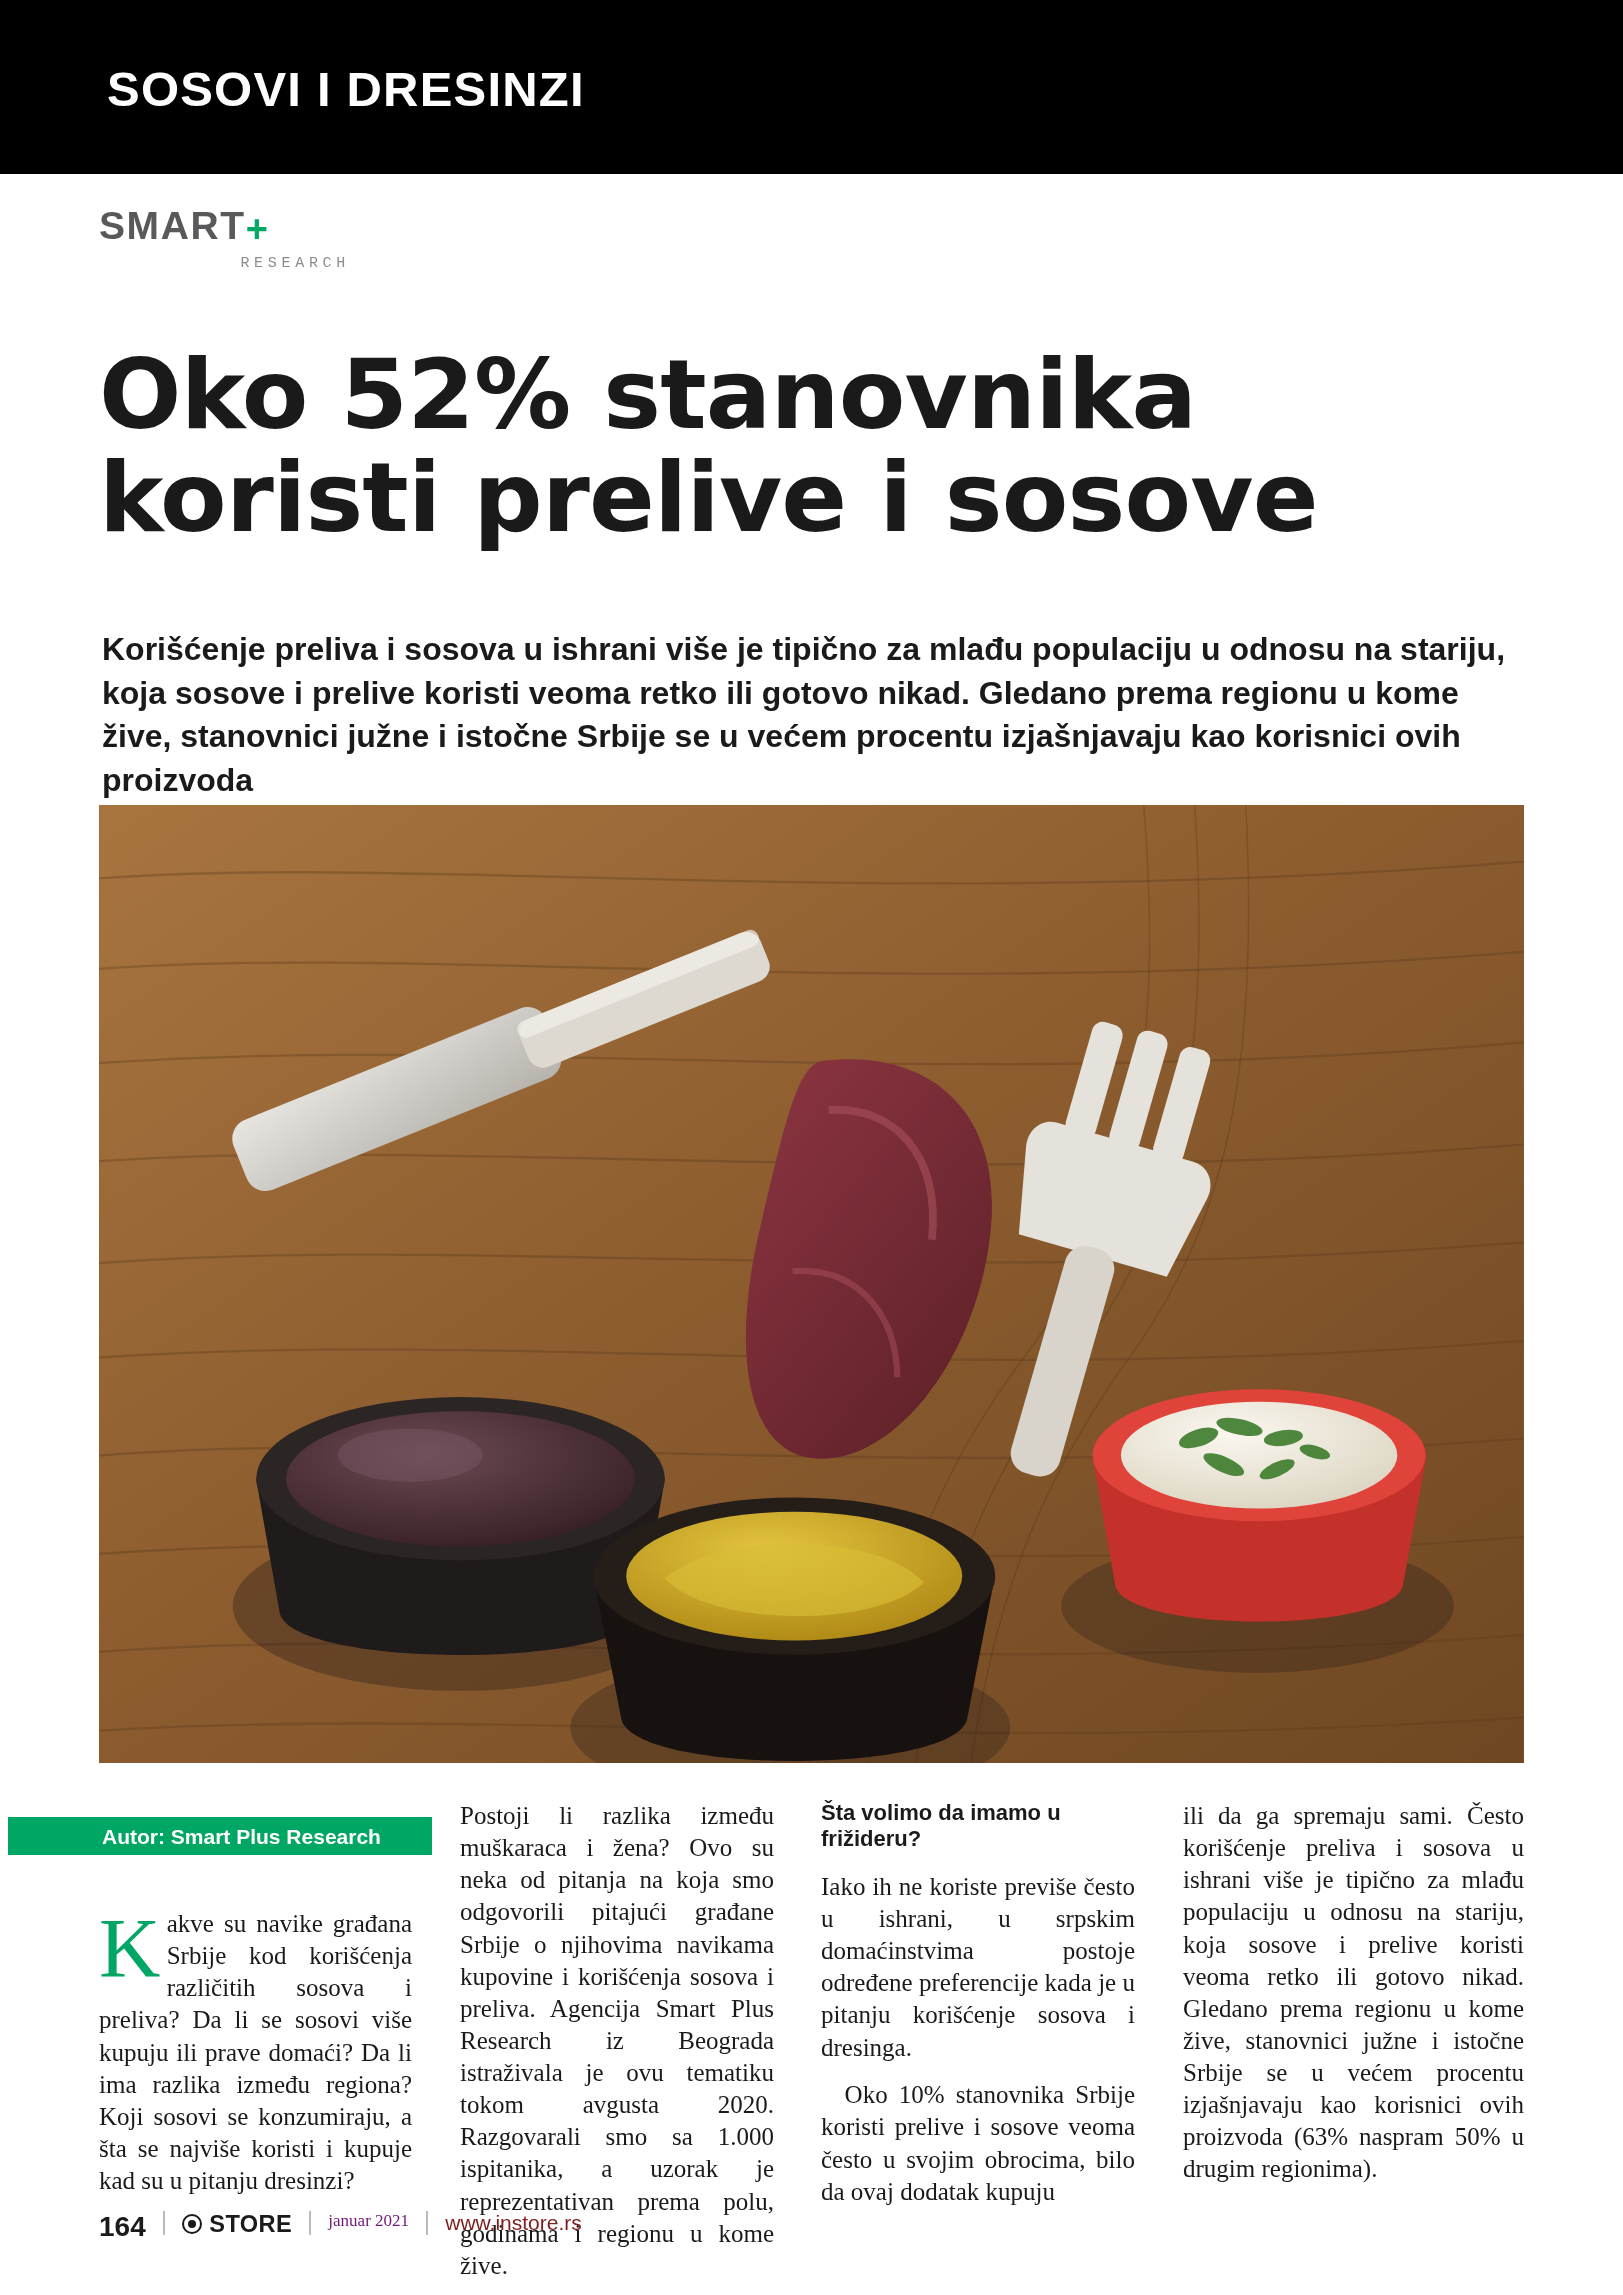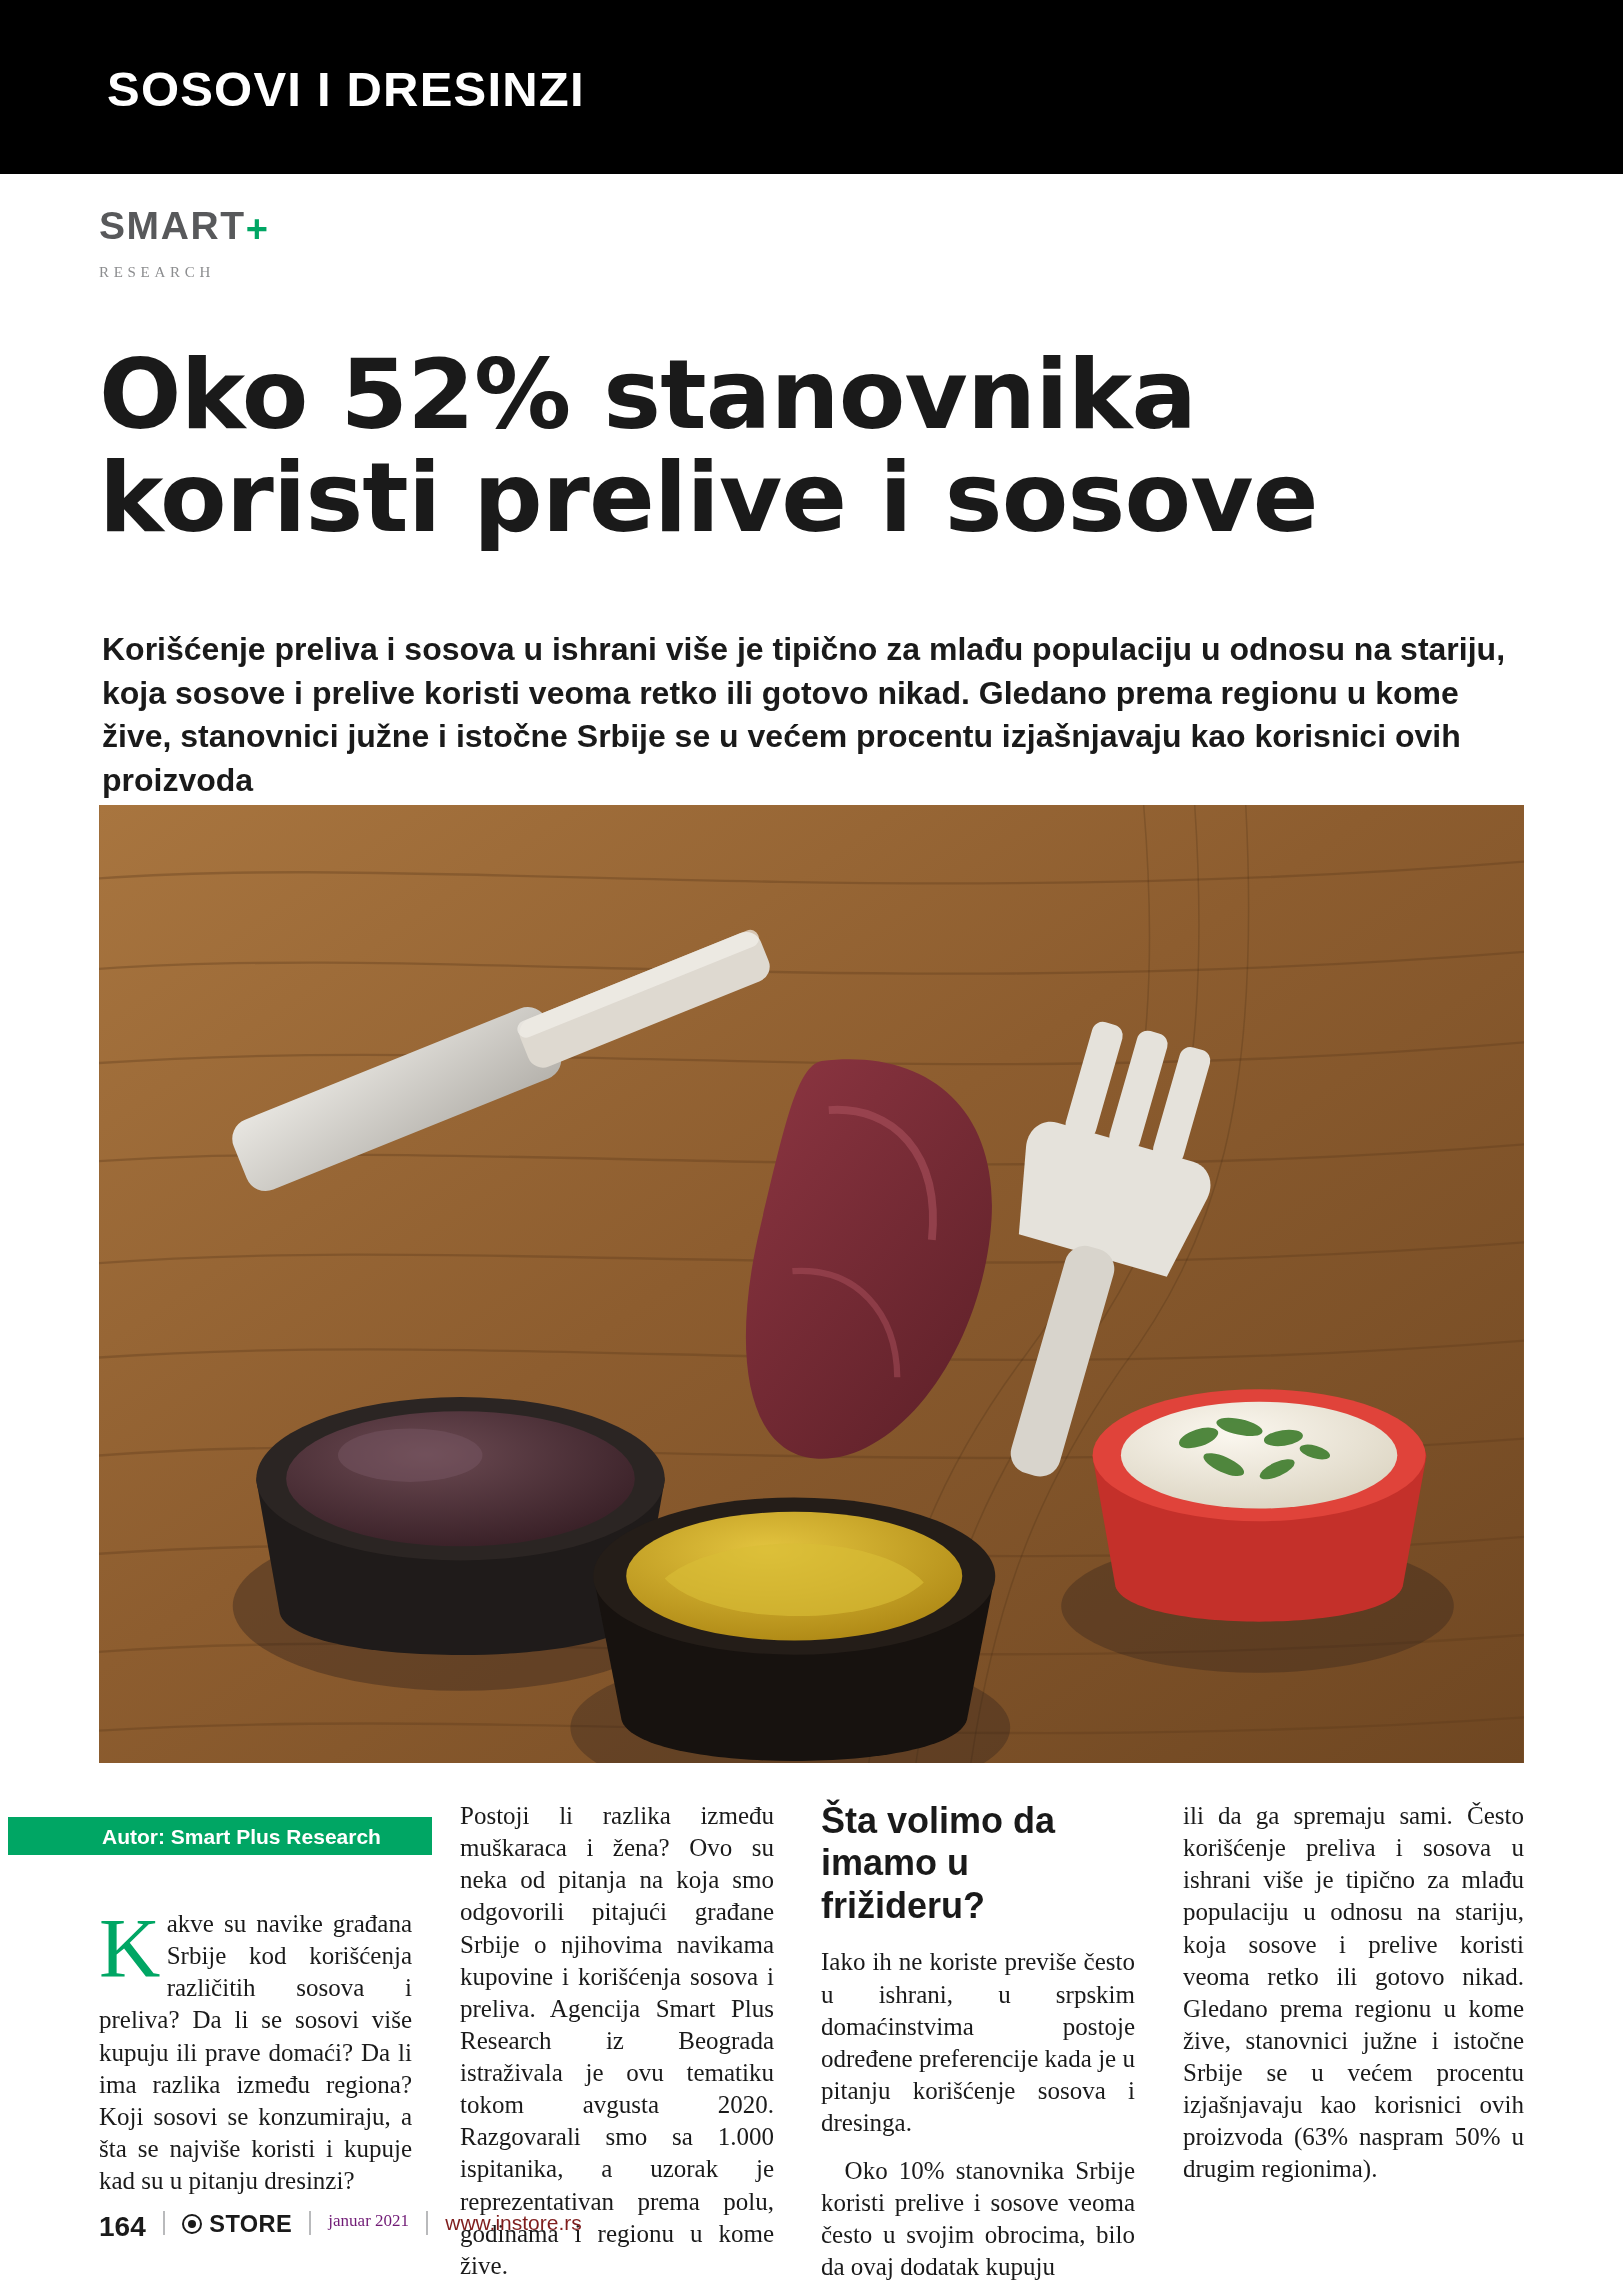--- a/index.html
+++ b/index.html
@@ -47,22 +47,23 @@
   .logo-plus {
     color: #00a664;
     font-size: 38px;
     font-weight: bold;
     vertical-align: middle;
   }
   .logo-sub {
     font-size: 15px;
     color: #8c8d8f;
     letter-spacing: 4.7px;
-    margin-top: 16px;
-    font-family: Liberation Serif, serif;
+    margin-top: 7px;
+    font-family: Liberation Mono, monospace;
+    text-align: right;
   }
 
   
   .headline {
     position: absolute;
     left: 99px; top: 279px;
     width: 1437px;
     font-size: 97px;
     font-weight: bold;
     line-height: 1.06;
@@ -133,21 +134,21 @@
     font-family: "Liberation Serif", serif;
     font-size: 85px;
     line-height: 0.82;
     font-weight: normal;
     color: #00a664;
     margin: 6.3px 6.3px 0 0;
   }
 
   .sub-head {
     font-family: "Liberation Sans", sans-serif;
-    font-size: 36px;
+    font-size: 22px;
     font-weight: bold;
     line-height: 1.18;
     color: #1a1a1a;
     margin: 0 0 19px 0;
     text-align: left;
   }
 
   
   .footer {
     position: absolute;

